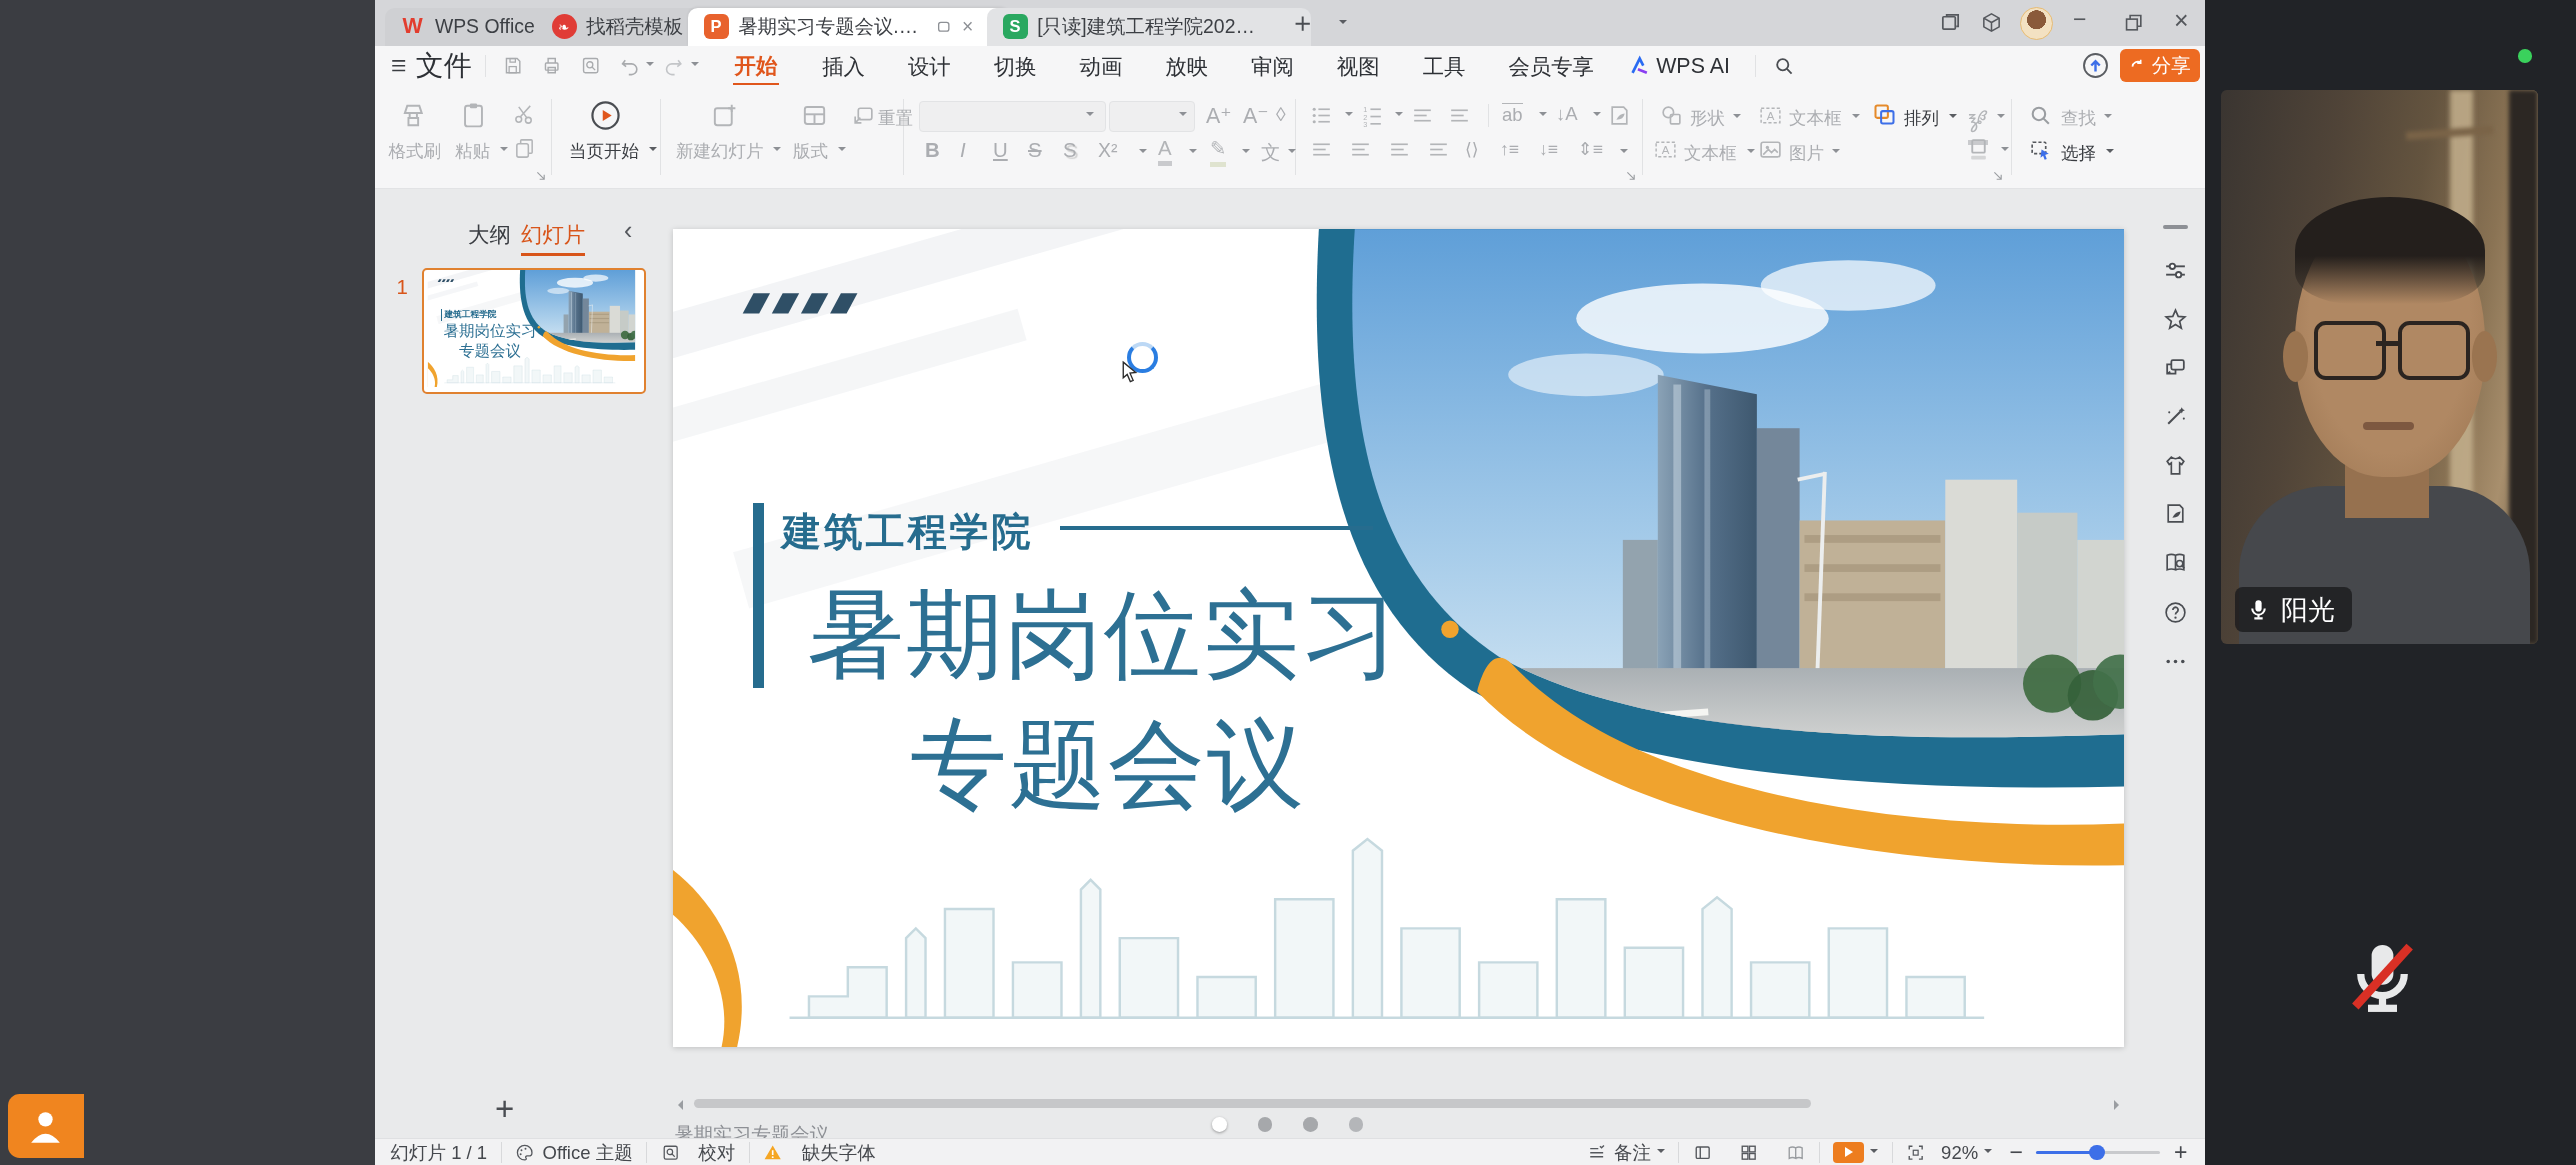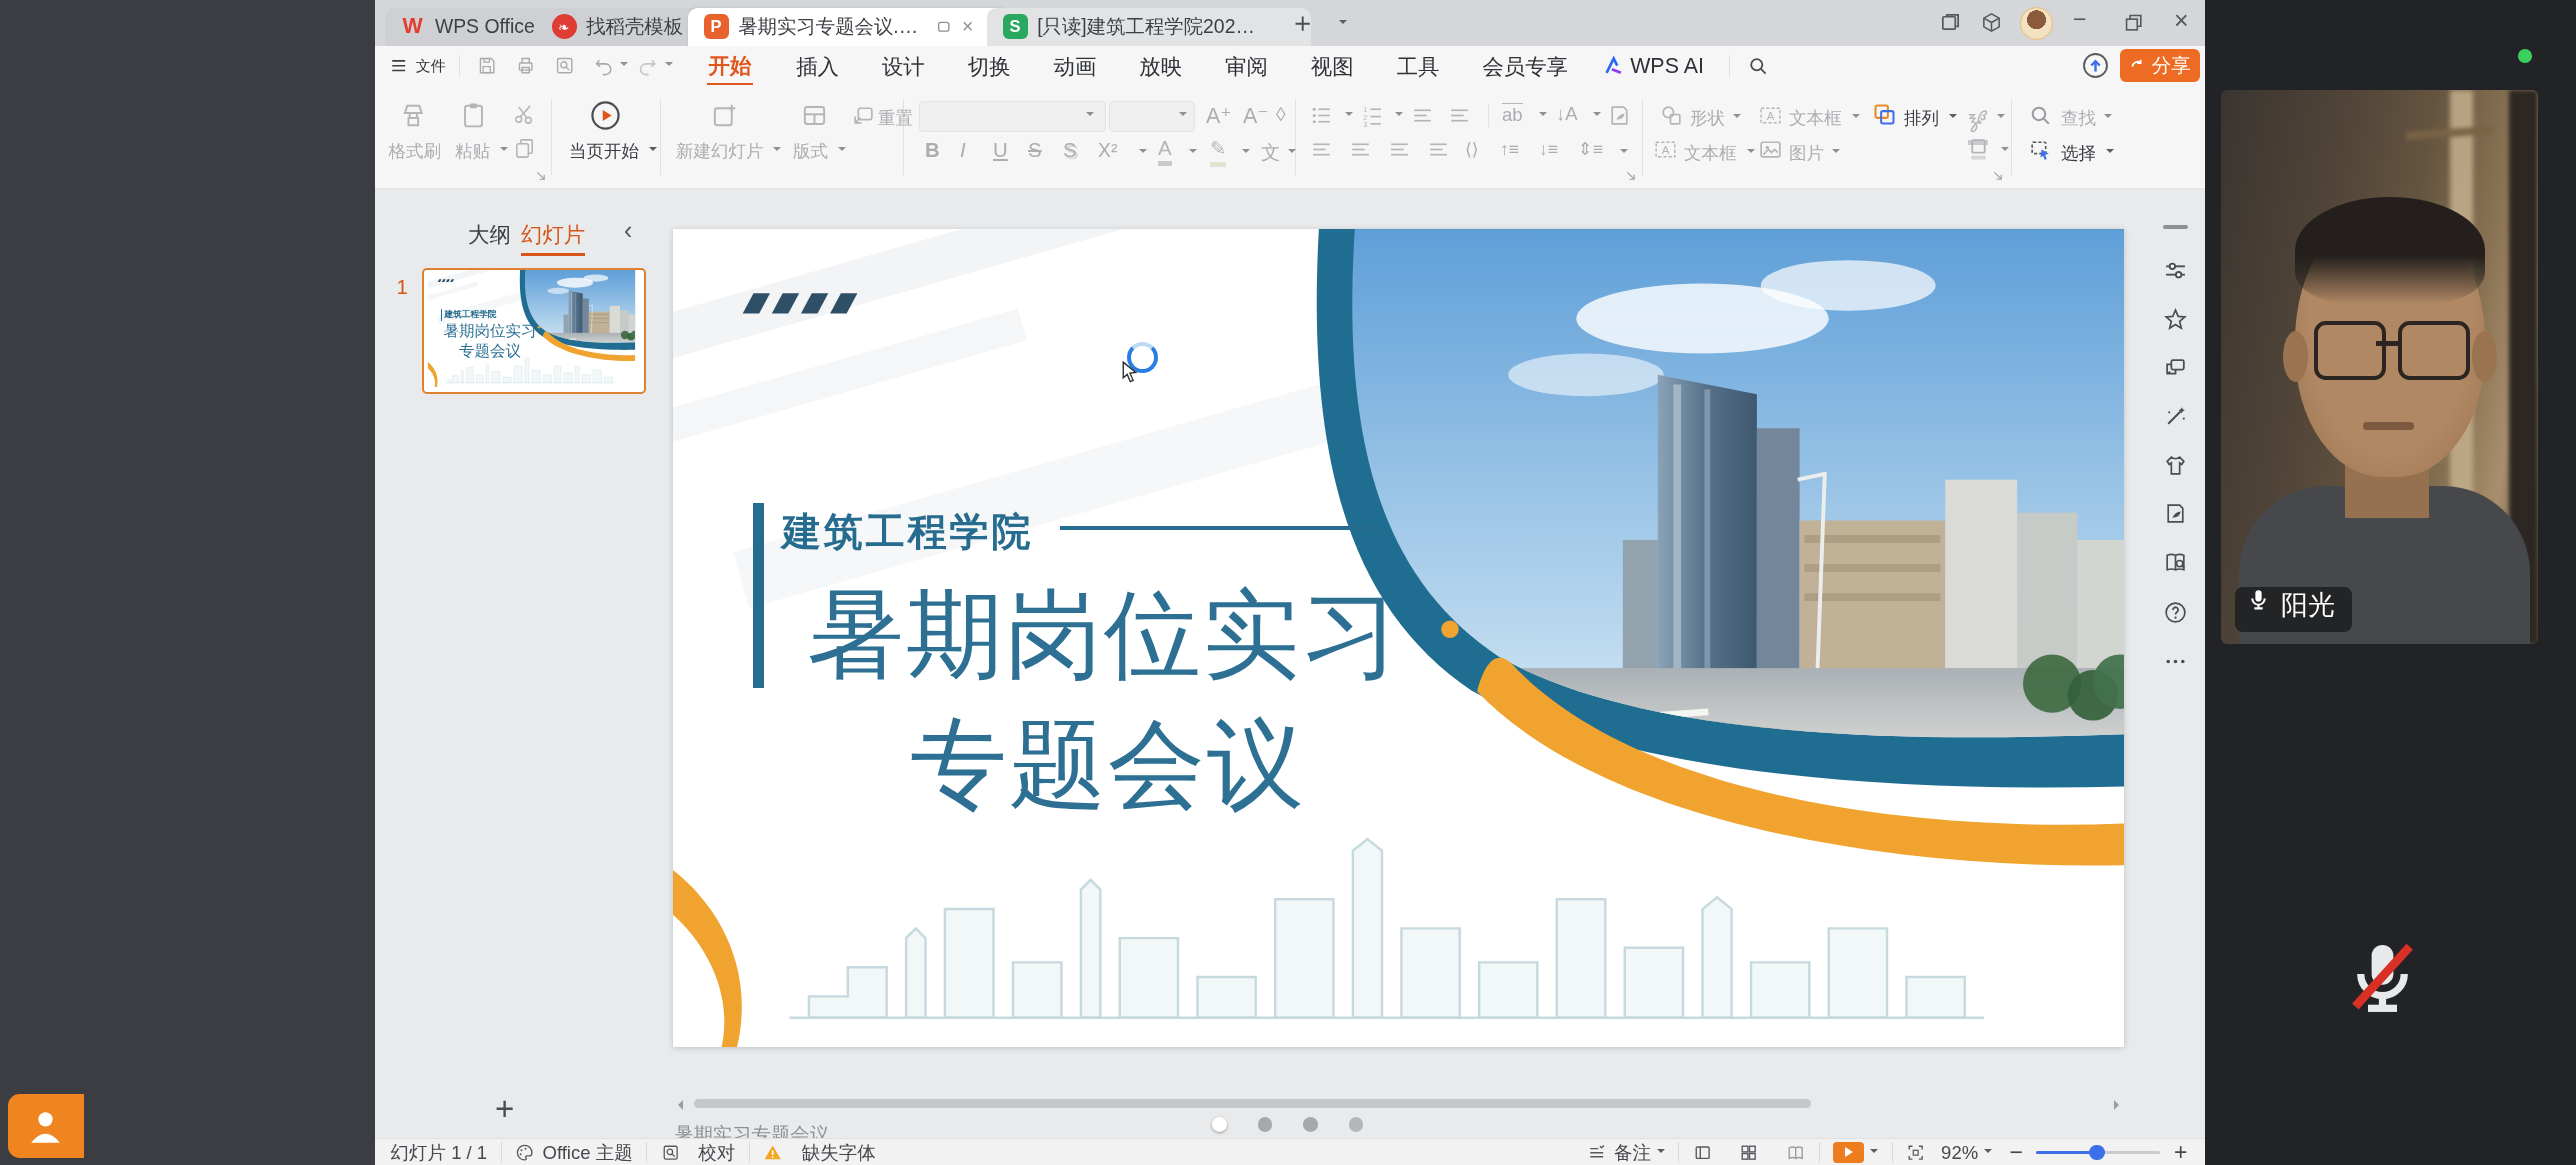--- a/index.html
+++ b/index.html
@@ -371,21 +371,21 @@
       <svg class="abs ric" width="21.4" height="21.4" viewBox="0 0 24 24" style="left:1748px;top:11.7px;color:#55585d;">
           <use href="#i-restore"></use>
         </svg>
       <span class="abs" style="left:1799px;top:5.8px;font-size:25px;color:#55585d;">×</span>
     </div>
 
     <div class="abs" style="left:0;top:46px;width:1830px;height:40px;background:#f6f6f7;display:flex;align-items:center;">
       <svg width="19.4" height="19.4" viewBox="0 0 24 24" style="margin-left:13.6px;color:#3a3d42;">
           <path d="M4 6 h16 M4 12 h16 M4 18 h16" stroke="currentColor" stroke-width="2" fill="none"></path>
         </svg>
-      <span style="font-size:15px;color:#2e3136;margin:0 13.6px 0 7.8px;">文件</span>
+      <span style="font-size:28px;color:#2e3136;margin:0 13.6px 0 7.8px;">文件</span>
       <div class="sep-v" style="height:21.4px;"></div>
       <svg class="ric" width="21.4" height="21.4" viewBox="0 0 24 24" style="margin-left:15.5px;color:#a9abae;">
           <use href="#i-save"></use>
         </svg>
       <svg class="ric" width="21.4" height="21.4" viewBox="0 0 24 24" style="margin-left:17.5px;color:#a9abae;">
           <use href="#i-print"></use>
         </svg>
       <svg class="ric" width="21.4" height="21.4" viewBox="0 0 24 24" style="margin-left:17.5px;color:#a9abae;">
           <use href="#i-proof"></use>
         </svg>
@@ -736,21 +736,21 @@
     <div class="abs" style="left:124px;top:350px;width:84px;height:78px;background:#96714f;"></div>
     <div class="abs" style="left:74px;top:115px;width:190px;height:272px;border-radius:50% 50% 46% 46%;background:radial-gradient(ellipse at 50% 42%,#b08863 0 60%,#9a7450 100%);"></div>
     <div class="abs" style="left:74px;top:107px;width:190px;height:107px;border-radius:50% 50% 30% 30%;background:linear-gradient(180deg,#241f1c 0 55%,rgba(36,31,28,0) 100%);"></div>
     <div class="abs" style="left:62px;top:241px;width:25px;height:51px;border-radius:50%;background:#9a7450;"></div>
     <div class="abs" style="left:251px;top:241px;width:25px;height:51px;border-radius:50%;background:#9a7450;"></div>
     <div class="abs" style="left:93px;top:231px;width:64px;height:51px;border:4.9px solid #2b2420;border-radius:11.7px;"></div>
     <div class="abs" style="left:177px;top:231px;width:64px;height:51px;border:4.9px solid #2b2420;border-radius:11.7px;"></div>
     <div class="abs" style="left:155px;top:251px;width:23px;height:4.9px;background:#2b2420;"></div>
     <div class="abs" style="left:142px;top:332px;width:51px;height:7.8px;border-radius:3.9px;background:#7d5840;"></div>
 
-    <div class="abs" style="left:13.6px;top:497px;height:45px;padding:0 17.5px 0 11.7px;background:rgba(25,25,28,.78);border-radius:7.8px;display:flex;">
+    <div class="abs" style="left:13.6px;top:497px;height:45px;padding:0 17.5px 0 11.7px;background:rgba(25,25,28,.78);border-radius:7.8px;display:flex;align-items:center;">
       <svg class="ric" width="25" height="25" viewBox="0 0 24 24" style="color:#fff;">
           <use href="#i-mic"></use>
         </svg>
       <span style="color:#fff;font-size:27px;margin-left:9.7px;">阳光</span>
     </div>
   </div>
 
   <div class="abs" style="left:2339px;top:934px;width:87px;height:87px;">
     <svg width="87" height="87" viewBox="0 0 24 24" style="color:#e8e9ea;">
       <use href="#i-mic"></use>

